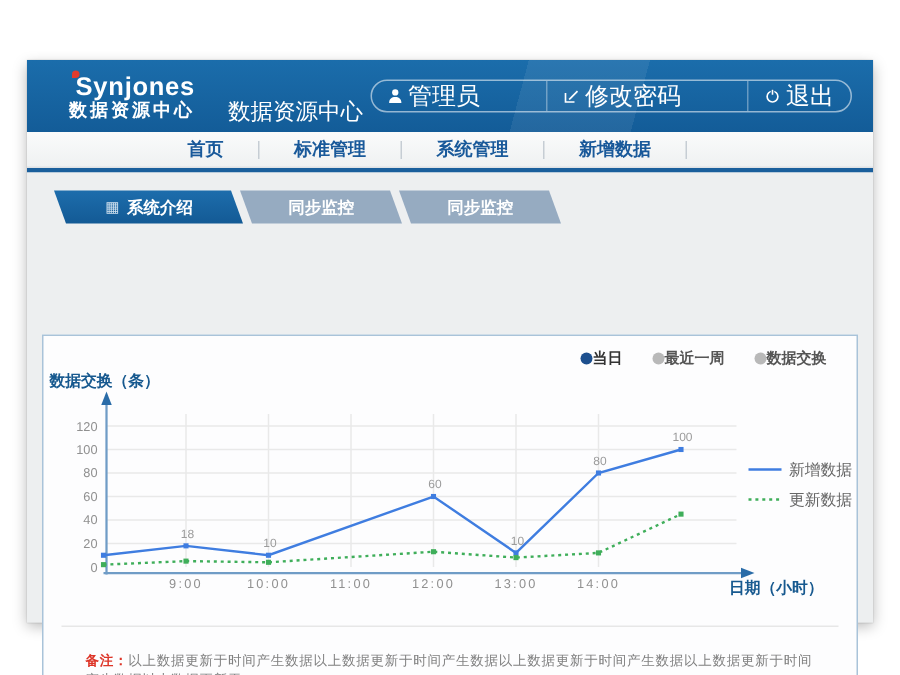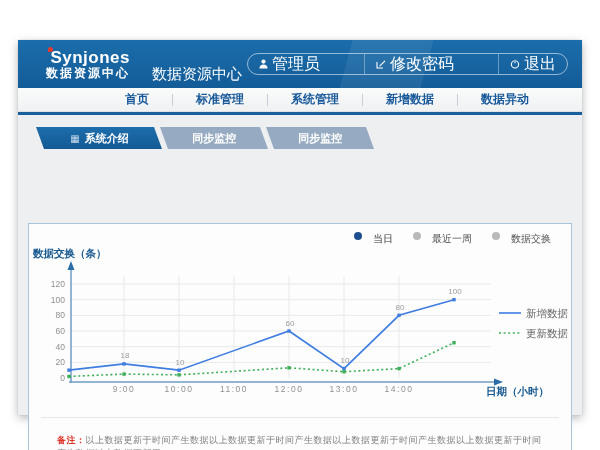--- a/index.html
+++ b/index.html
@@ -39,21 +39,21 @@
     margin-right:6px; cursor:pointer; background:linear-gradient(#a4b7ca,#8fa6bd); background:#96abc1; }
   .tab .un { transform:skewX(-20deg); color:#fff; font-size:11px; font-weight:bold; display:flex; align-items:center; gap:5px; }
   .tab.active { background:linear-gradient(#1d6dac,#135a95); width:118px; z-index:2; }
   .tab.inactive { width:100px; }
   .tab-icon { font-size:10px; line-height:10px; color:#cfe0ee; }
 
   .panel { position:absolute; left:10px; top:108px; width:544px; height:264px;
     background:#fdfdfe; border:1px solid #a9c3d9; }
 
   .filters { position:absolute; top:8px; right:20px; display:flex; gap:20px; align-items:center; }
-  .radio { display:flex; align-items:flex-start; gap:11px; font-size:10px; color:#555; cursor:pointer; }
+  .radio { display:flex; align-items:center; gap:0; font-size:10px; color:#555; cursor:pointer;font-weight:bold; }
   .radio .dot { width:8px; height:8px; border-radius:50%; background:#b9b9b9; }
   .radio.sel .dot { background:#1d4f8e; }
   .radio.sel { color:#333; }
 
   .chart-svg { position:absolute; left:0; top:22px; width:544px; height:152px; }
   .chart-svg .grid { stroke:#e9e9e9; stroke-width:1; }
   .chart-svg .axis { stroke:#6f9cc6; stroke-width:1.5; }
   .chart-svg .axisfill { fill:#2a6ca8; }
   .chart-svg .tick { font-size:8.5px; fill:#909090; font-family:"Liberation Sans",sans-serif; }
   .chart-svg .xtick { letter-spacing:1.5px; }
@@ -112,21 +112,20 @@
 
   <div class="nav">
     <span class="nav-item">首页</span>
     <span class="nav-sep"></span>
     <span class="nav-item">标准管理</span>
     <span class="nav-sep"></span>
     <span class="nav-item">系统管理</span>
     <span class="nav-sep"></span>
     <span class="nav-item">新增数据</span>
     <span class="nav-sep"></span>
-    <span class="nav-item">数据异动</span>
   </div>
   <div class="nav-strip"></div>
 
   <div class="content">
     <div class="tabs">
       <div class="tab active">
         <span class="un">
             <span class="tab-icon">▦</span>
             <span>系统介绍</span>
           </span>

